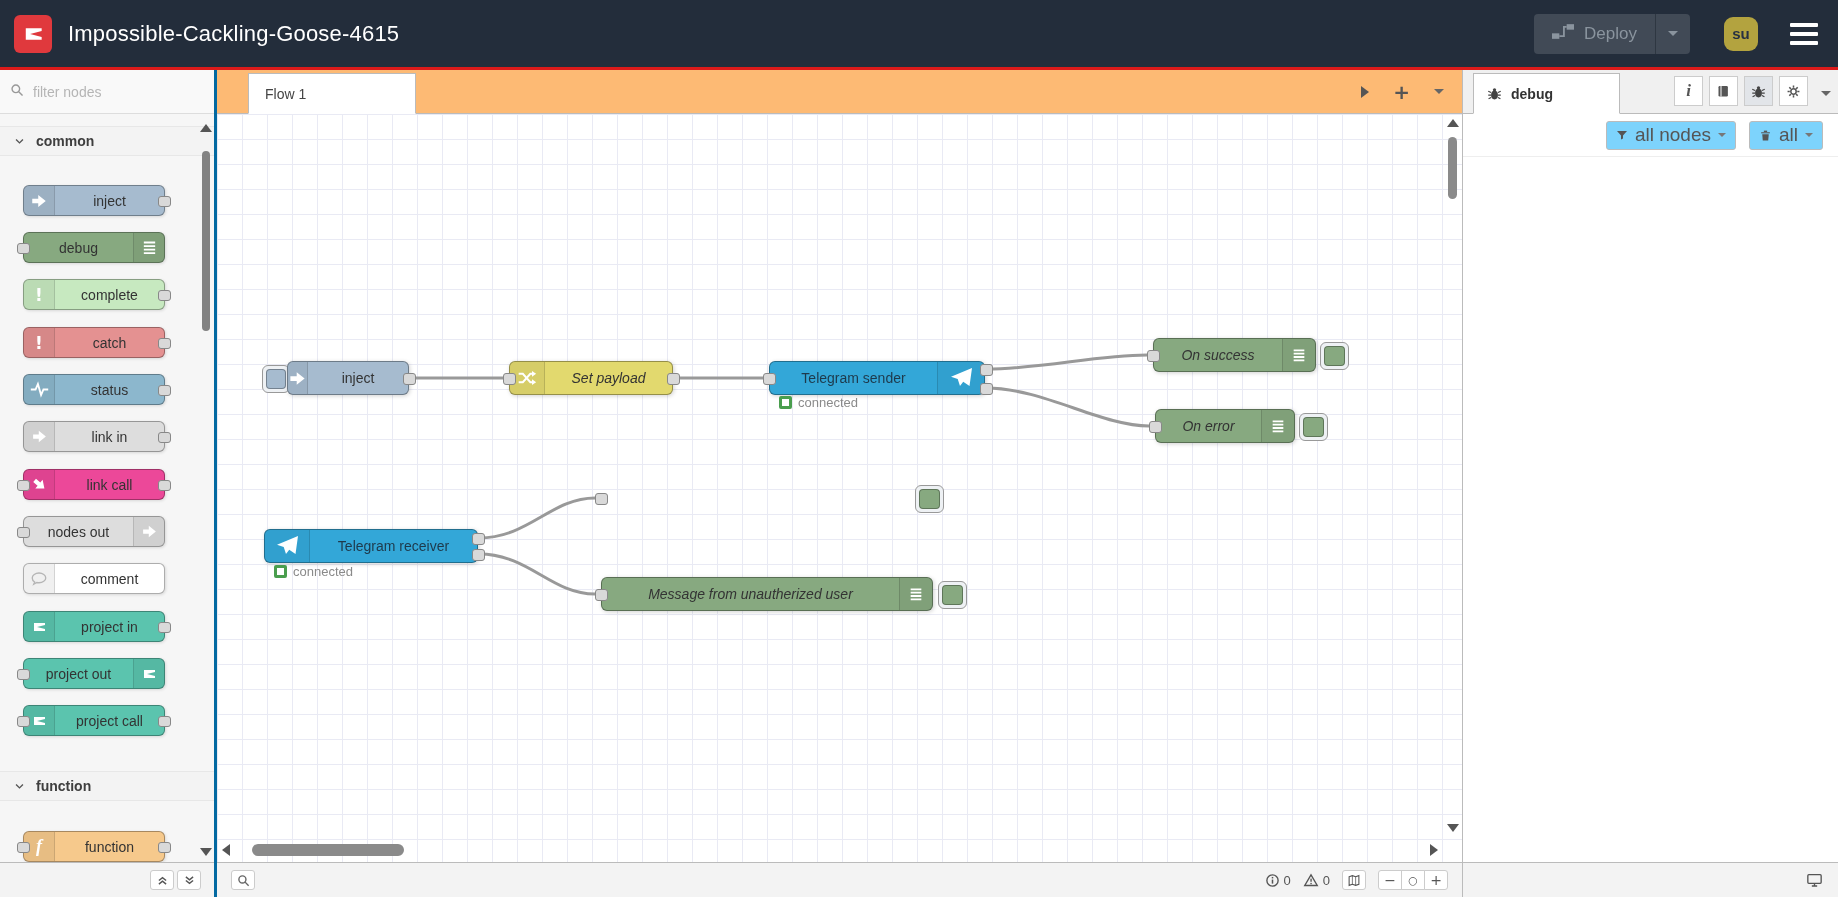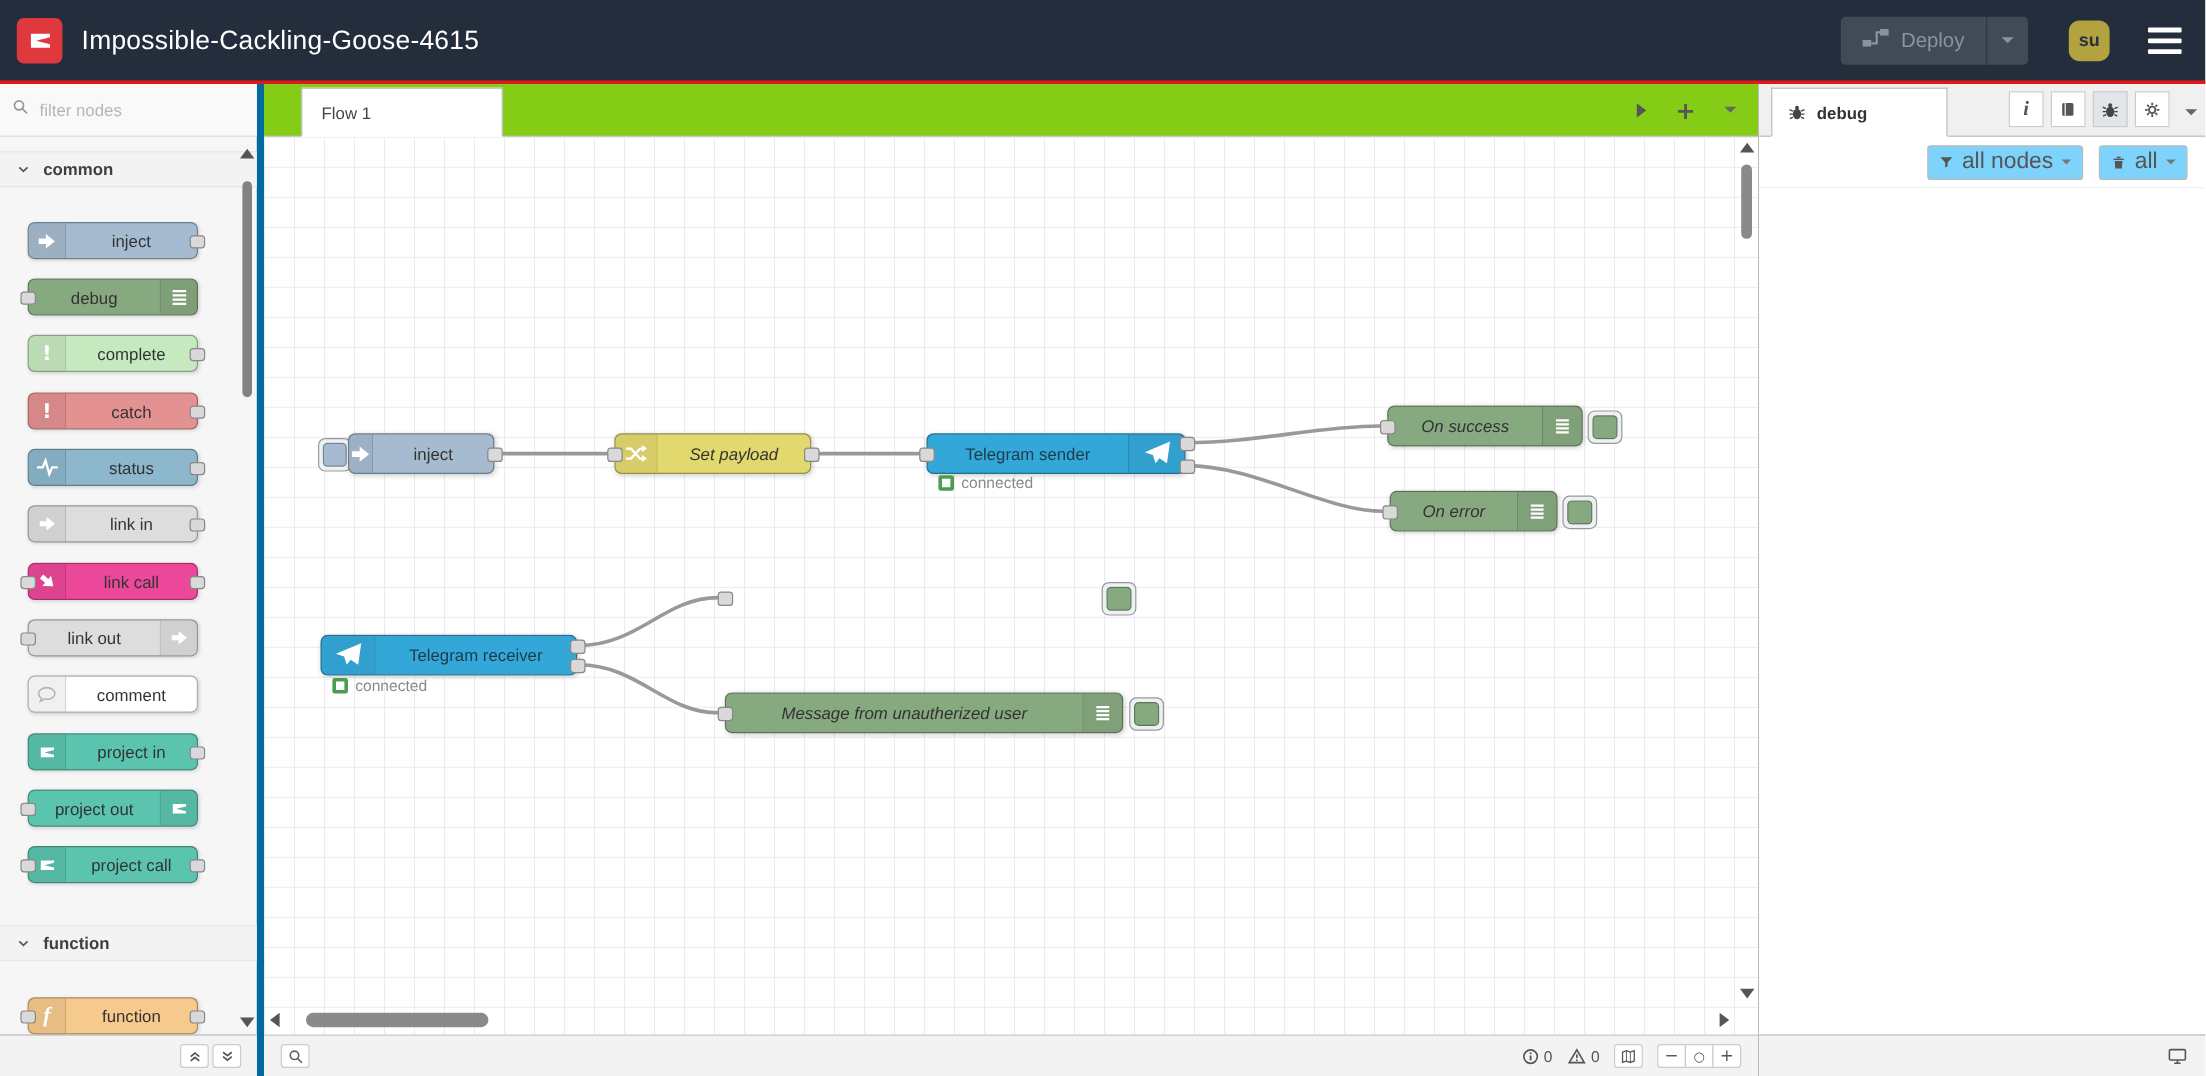--- a/index.html
+++ b/index.html
@@ -13,21 +13,21 @@
   .deploy{display:flex;height:40px;background:#414a56;border-radius:4px;overflow:hidden;color:#8a949e;}
   .deploy-main{display:flex;align-items:center;gap:10px;padding:0 18px;font-size:17px;}
   .deploy-caret{width:34px;display:flex;align-items:center;justify-content:center;border-left:1px solid #2e3742;}
   .caret{width:0;height:0;border:5px solid transparent;border-top-color:#8a949e;margin-top:5px;}
   .avatar{width:34px;height:34px;border-radius:9px;background:#b3a33f;color:#273142;font-weight:bold;font-size:15px;display:flex;align-items:center;justify-content:center;margin-left:34px;}
   .burger{width:28px;height:22px;display:flex;flex-direction:column;justify-content:space-between;margin-left:32px;cursor:pointer;}
   .burger i{height:4px;background:#fff;border-radius:1px;}
 
   
   .main{flex:1;display:flex;min-height:0;}
-  .palette{width:214px;flex:0 0 auto;border-right:6px solid #0369a1;background:#f6f6f6;display:flex;flex-direction:column;}
+  .palette{width:214px;flex:0 0 auto;border-right:3px solid #0369a1;background:#f6f6f6;display:flex;flex-direction:column;}
   .canvas-col{width:1245px;flex:0 0 auto;display:flex;flex-direction:column;}
   .debug-col{flex:1;border-left:1px solid #bbb;background:#fff;display:flex;flex-direction:column;}
 
   
   .psearch{height:43px;border-bottom:1px solid #ddd;background:#f9f9f9;display:flex;align-items:center;padding:0 10px;gap:7px;flex:0 0 auto;}
   .psearch input{border:none;outline:none;background:transparent;font-size:14px;color:#555;width:150px;font-family:"Liberation Sans",sans-serif;}
   .psearch input::placeholder{color:#b5b5b5;}
   .pscroll{flex:1;position:relative;overflow:hidden;}
   .pcat{position:absolute;left:0;width:100%;height:30px;background:#f3f3f3;border-top:1px solid #e7e7e7;border-bottom:1px solid #e7e7e7;display:flex;align-items:center;gap:11px;padding-left:14px;box-sizing:border-box;font-size:14px;font-weight:bold;color:#3f3f3f;}
   .pi{position:absolute;left:23px;width:142px;height:31px;border:1px solid rgba(0,0,0,.32);border-radius:6px;box-shadow:1px 1px 3px rgba(0,0,0,.12);display:flex;font-size:14px;color:#333;box-sizing:border-box;}
@@ -41,21 +41,21 @@
   .fnf{color:#fff;font-weight:bold;font-style:italic;font-family:"Liberation Serif",serif;font-size:18px;}
   .pvscroll{position:absolute;right:2px;top:4px;bottom:4px;width:12px;}
   .tri{width:0;height:0;border:6px solid transparent;}
   .tri.up{border-bottom:8px solid #555;border-top:none;}
   .tri.dn{border-top:8px solid #555;border-bottom:none;}
   .tri.lf{border-right:8px solid #555;border-left:none;}
   .tri.rt{border-left:8px solid #555;border-right:none;}
   .pthumb{position:absolute;left:2px;top:33px;width:8px;height:180px;background:#828282;border-radius:4px;}
 
   
-  .tabbar{height:43px;background:#84cc16;border-bottom:1px solid #bbb;position:relative;flex:0 0 auto;}
+  .tabbar{height:43px;background:#fdba74;border-bottom:1px solid #bbb;position:relative;flex:0 0 auto;}
   .flowtab{position:absolute;left:31px;top:3px;bottom:-1px;width:168px;background:#fff;border:1px solid #bbb;border-bottom-color:#fff;z-index:2;display:flex;align-items:center;padding-left:16px;box-sizing:border-box;font-size:14px;color:#444;}
   .tb-icons{position:absolute;right:18px;top:0;height:100%;display:flex;align-items:center;gap:24px;}
   .plus{font-size:20px;font-weight:bold;color:#555;line-height:1;font-family:"DejaVu Sans",sans-serif;}
 
   
   .canvas{flex:1;position:relative;background:#fff;overflow:hidden;
     background-image:linear-gradient(#e9eaf4 1px,transparent 1px),linear-gradient(90deg,#e9eaf4 1px,transparent 1px);
     background-size:25px 25px;}
   .wires{position:absolute;left:0;top:0;z-index:1;}
   .node{position:absolute;height:34px;border:1px solid rgba(0,0,0,.34);border-radius:6px;box-shadow:1px 1px 4px rgba(0,0,0,.18);display:flex;font-size:14px;color:#333;box-sizing:border-box;z-index:2;}
@@ -219,21 +219,21 @@
               <svg width="17" height="17" viewBox="0 0 24 24">
                 <path d="M3 9h8V4l10 8-10 8v-5H3z" fill="#fff" transform="rotate(40 12 12)"></path>
               </svg>
             </div>
           <div class="plbl">link call</div>
           <span class="pp l"></span>
           <span class="pp r"></span>
         </div>
 
         <div class="pi" style="top:402px;background:#ddd">
-          <div class="plbl">link out</div>
+          <div class="plbl">nodes out</div>
           <div class="ic ri">
               <svg width="17" height="17" viewBox="0 0 24 24">
                 <path d="M3 9h8V4l10 8-10 8v-5H3z" fill="#fff"></path>
               </svg>
             </div>
           <span class="pp l"></span>
         </div>
 
         <div class="pi" style="top:449px;background:#fff">
           <div class="ic le">

